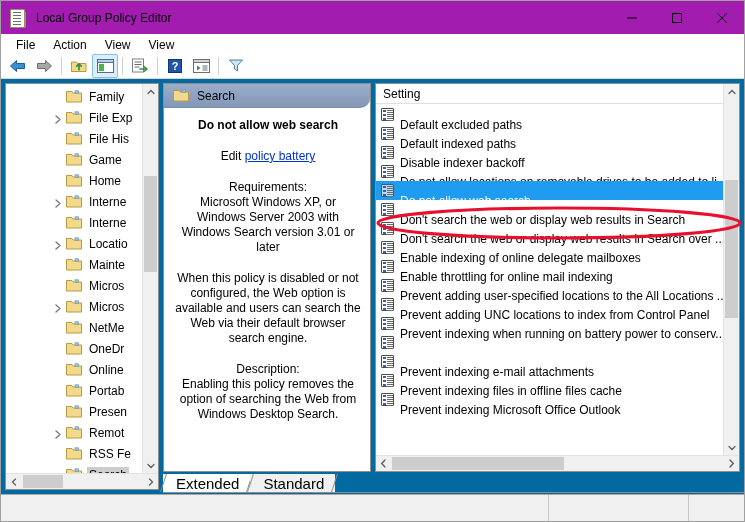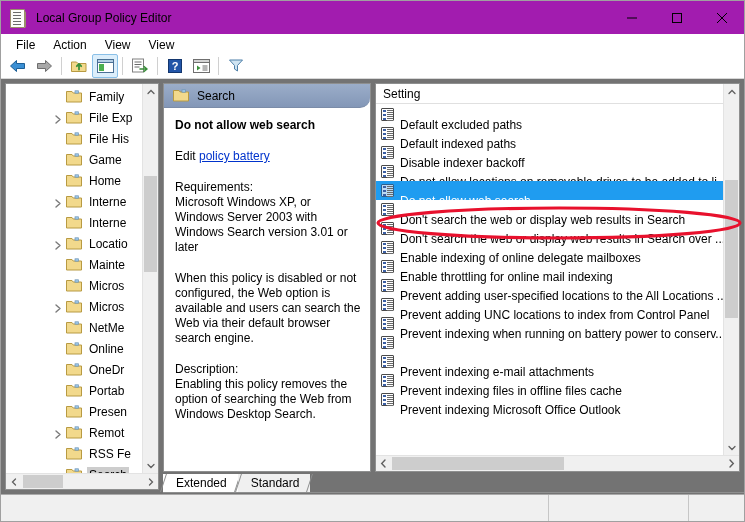--- a/index.html
+++ b/index.html
@@ -34,21 +34,21 @@
 
   
   .toolbar{position:absolute;left:0;top:52px;width:100%;height:26px;background:#fff;
            border-bottom:1px solid #d7d7d7;display:flex;align-items:center;box-sizing:border-box;
            padding-left:4px;}
   .tb{width:26px;height:24px;display:flex;align-items:center;justify-content:center;position:relative;}
   .tb.sel{background:#dceefb;border:1px solid #8ac0e8;border-radius:2px;box-sizing:border-box;}
   .tbsep{width:1px;height:18px;background:#d0d0d0;margin:0 4px;}
 
   
-  .content{position:absolute;left:0;top:78px;right:0;bottom:27px;background:#737373;}
+  .content{position:absolute;left:0;top:78px;right:0;bottom:27px;background:#0369a1;text-align:center;}
 
   
   .treepane{position:absolute;left:4px;top:4px;width:154px;bottom:4px;
             background:#fff;border:1px solid #8e8f8f;box-sizing:border-box;overflow:hidden;}
   .tree-list{position:absolute;left:0;top:2px;right:15px;bottom:16px;overflow:hidden;}
   .tnode{height:21px;display:flex;align-items:center;padding-left:60px;position:relative;
          white-space:nowrap;font-size:12px;}
   .tnode.sel .tlabel{background:#cdcdcd;}
   .chev{position:absolute;left:48px;top:6px;width:8px;height:9px;}
   .folder{width:16px;height:13px;position:relative;flex:0 0 auto;margin-right:5px;}
@@ -96,21 +96,21 @@
   .gpo-ico b{position:absolute;left:5px;top:1px;width:6px;height:1px;background:#6a6a6a;
        box-shadow:0 2px 0 #6a6a6a,0 4px 0 #6a6a6a,0 6px 0 #6a6a6a,0 8px 0 #6a6a6a,0 10px 0 #6a6a6a;}
   .lrow.sel .gpo-ico{background:#b9d9f2;border-color:#2a5f8f;}
   .ltext{font-size:12px;margin-top:21px;}
 
   
   .annot{position:absolute;pointer-events:none;}
 
   
   .tabs{position:absolute;left:162px;bottom:2px;height:19px;display:flex;align-items:flex-end;}
-  .tab{position:relative;height:18px;padding:0 11px 0 13px;font-size:12px;color:#000;
+  .tab{position:relative;height:18px;padding:0 11px 0 13px;font-size:15px;color:#000;
        display:flex;align-items:center;background:#f0f0f0;}
   .tab .sl{position:absolute;left:0;top:0;bottom:0;width:9px;
       border-left:1px solid #8e8f8f;transform:skewX(-18deg);}
   .tab .sr{position:absolute;right:0;top:0;bottom:0;width:9px;
       border-right:1px solid #8e8f8f;transform:skewX(-18deg);}
   .tab.active{background:#fff;font-weight:normal;}
   .tab.active .lbl{border-bottom:none;}
   .tabline{position:absolute;left:162px;right:0;bottom:1px;height:1px;background:#8e8f8f;}
 
   
@@ -311,28 +311,28 @@
                 <path d="M0.5 1.5 L6 1.5 L7.2 3 L15.5 3 L15.5 12 L0.5 12 Z" fill="#f2d98c" stroke="#b89a42" stroke-linejoin="round"></path>
                 <rect x="9" y="0.8" width="3.4" height="2.4" fill="#9ec8e8" stroke="#6b93b5" stroke-width="0.7"></rect>
               </svg></span>
             <span class="tlabel">NetMe</span>
           </div>
           <div class="tnode">
             <span class="folder"><svg width="16" height="13" viewBox="0 0 16 13">
                 <path d="M0.5 1.5 L6 1.5 L7.2 3 L15.5 3 L15.5 12 L0.5 12 Z" fill="#f2d98c" stroke="#b89a42" stroke-linejoin="round"></path>
                 <rect x="9" y="0.8" width="3.4" height="2.4" fill="#9ec8e8" stroke="#6b93b5" stroke-width="0.7"></rect>
               </svg></span>
+            <span class="tlabel">OneDr</span>
+          </div>
+          <div class="tnode">
+            <span class="folder"><svg width="16" height="13" viewBox="0 0 16 13">
+                <path d="M0.5 1.5 L6 1.5 L7.2 3 L15.5 3 L15.5 12 L0.5 12 Z" fill="#f2d98c" stroke="#b89a42" stroke-linejoin="round"></path>
+                <rect x="9" y="0.8" width="3.4" height="2.4" fill="#9ec8e8" stroke="#6b93b5" stroke-width="0.7"></rect>
+              </svg></span>
             <span class="tlabel">Online</span>
-          </div>
-          <div class="tnode">
-            <span class="folder"><svg width="16" height="13" viewBox="0 0 16 13">
-                <path d="M0.5 1.5 L6 1.5 L7.2 3 L15.5 3 L15.5 12 L0.5 12 Z" fill="#f2d98c" stroke="#b89a42" stroke-linejoin="round"></path>
-                <rect x="9" y="0.8" width="3.4" height="2.4" fill="#9ec8e8" stroke="#6b93b5" stroke-width="0.7"></rect>
-              </svg></span>
-            <span class="tlabel">OneDr</span>
           </div>
           <div class="tnode">
             <span class="folder"><svg width="16" height="13" viewBox="0 0 16 13">
                 <path d="M0.5 1.5 L6 1.5 L7.2 3 L15.5 3 L15.5 12 L0.5 12 Z" fill="#f2d98c" stroke="#b89a42" stroke-linejoin="round"></path>
                 <rect x="9" y="0.8" width="3.4" height="2.4" fill="#9ec8e8" stroke="#6b93b5" stroke-width="0.7"></rect>
               </svg></span>
             <span class="tlabel">Portab</span>
           </div>
           <div class="tnode">
             <span class="folder"><svg width="16" height="13" viewBox="0 0 16 13">

